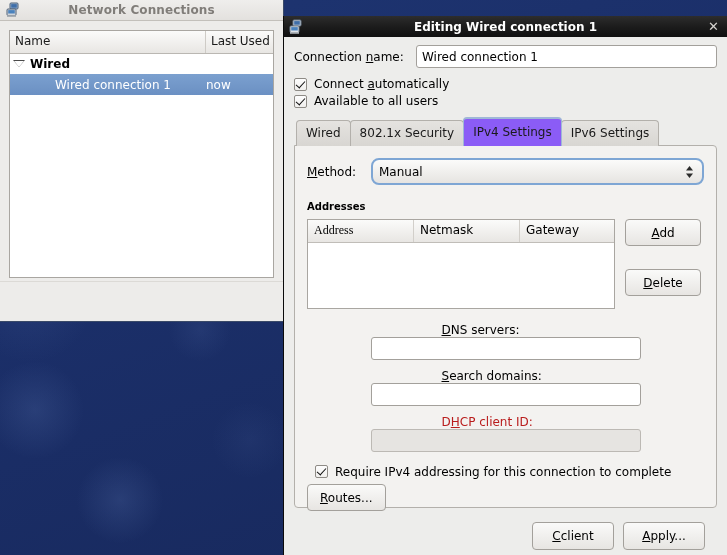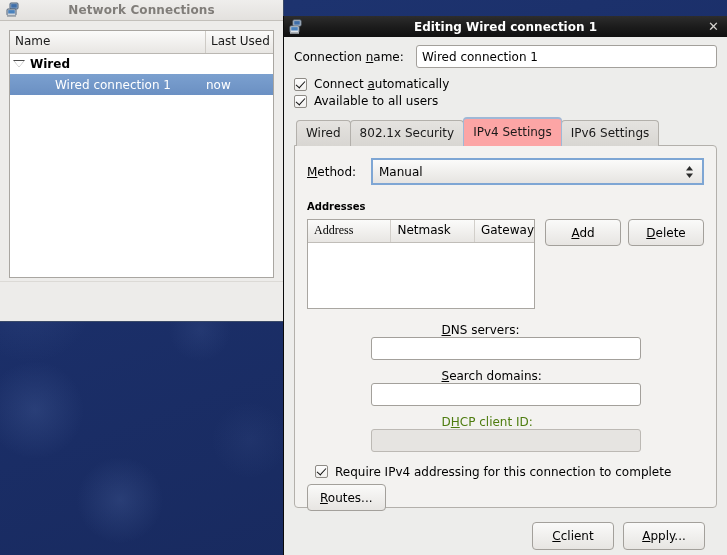--- a/index.html
+++ b/index.html
@@ -258,21 +258,21 @@
     border-radius: 4px 4px 0 0;
     background: linear-gradient(to bottom, #e5e3e0 0%, #d8d6d2 100%);
     margin-right: -1px;
     color: #1a1a1a;
     position: relative;
     box-sizing: border-box;
     height: 26px;
     line-height: 15px;
   }
   .tab.active {
-    background: #fca5a5;
+    background: #8b5cf6;
     border-top: 2px solid #7ea6d4;
     border-color: #9fb8d6;
     border-bottom: none;
     padding-top: 4px;
     height: 29px;
     line-height: 19px;
     z-index: 3;
   }
 
   #tabpanel {
@@ -286,21 +286,21 @@
     height: 363px;
     box-sizing: border-box;
   }
 
   .method-row { display: flex; align-items: center; margin-bottom: 16px;}
   .method-row label { width: 64px; font-size: 12px;}
   .combo {
     flex: 1;
     height: 27px;
     border: 2px solid #7ea6d4;
-    border-radius: 0;
+    border-radius: 8px;
     background: linear-gradient(to bottom, #fbfbfa 0%, #e6e4e1 100%);
     box-sizing: border-box;
     display: flex;
     align-items: center;
     padding: 8px 6px;
     position: relative;
     font-size: 12px;
   }
   .combo .chev {
     position: absolute;
@@ -331,38 +331,38 @@
   #addr-head div { padding: 3px 0 0 6px; box-sizing: border-box; }
   #addr-head .c0 { width: 106px; border-right: 1px solid #d2cfca; font-family: Liberation Serif, serif;}
   #addr-head .c1 { width: 106px; border-right: 1px solid #d2cfca;}
   #addr-head .c2 { flex: 1; }
   .addr-row { display: flex; font-size: 12px; height: 20px; align-items: center; }
   .addr-row div { padding-left: 6px; box-sizing: border-box; }
   .addr-row .c0 { width: 106px; }
   .addr-row .c1 { width: 106px; }
   .addr-row .c2 { flex: 1; }
 
-  .addr-btns { margin-left: 10px; display: flex; flex-direction: row; gap: 7px;}
+  .addr-btns { margin-left: 10px; display: flex; flex-direction: column; gap: 23px;}
   .btn {
     min-width: 76px;
     height: 27px;
     border: 1px solid #a3a09b;
     border-radius: 4px;
     background: linear-gradient(to bottom, #fafaf9 0%, #e7e5e2 100%);
     font-size: 12px;
     font-family: "DejaVu Sans", "Liberation Sans", sans-serif;
     color: #000;
     cursor: pointer;
     padding: 0 12px;
     box-sizing: border-box;
   }
 
   .field-row { display: flex; align-items: center; margin-bottom: 9px; flex-direction: column;}
   .field-row > label { width: 128px; font-size: 12px; }
-  .field-row > label.dim { color: #4d7c0f; }
+  .field-row > label.dim { color: #b91c1c; }
   .field-row .txt { width: 270px; flex: none;}
 
   .req-row { display: flex; align-items: flex-start; margin-top: 13px; padding-left: 8px; font-size: 12px;}
   .routes-row { display: flex; justify-content: flex-start; margin-top: 5px;}
 
   #dlg-actions {
     display: flex;
     justify-content: flex-end;
     gap: 9px;
     padding: 14px 12px 0 0;

